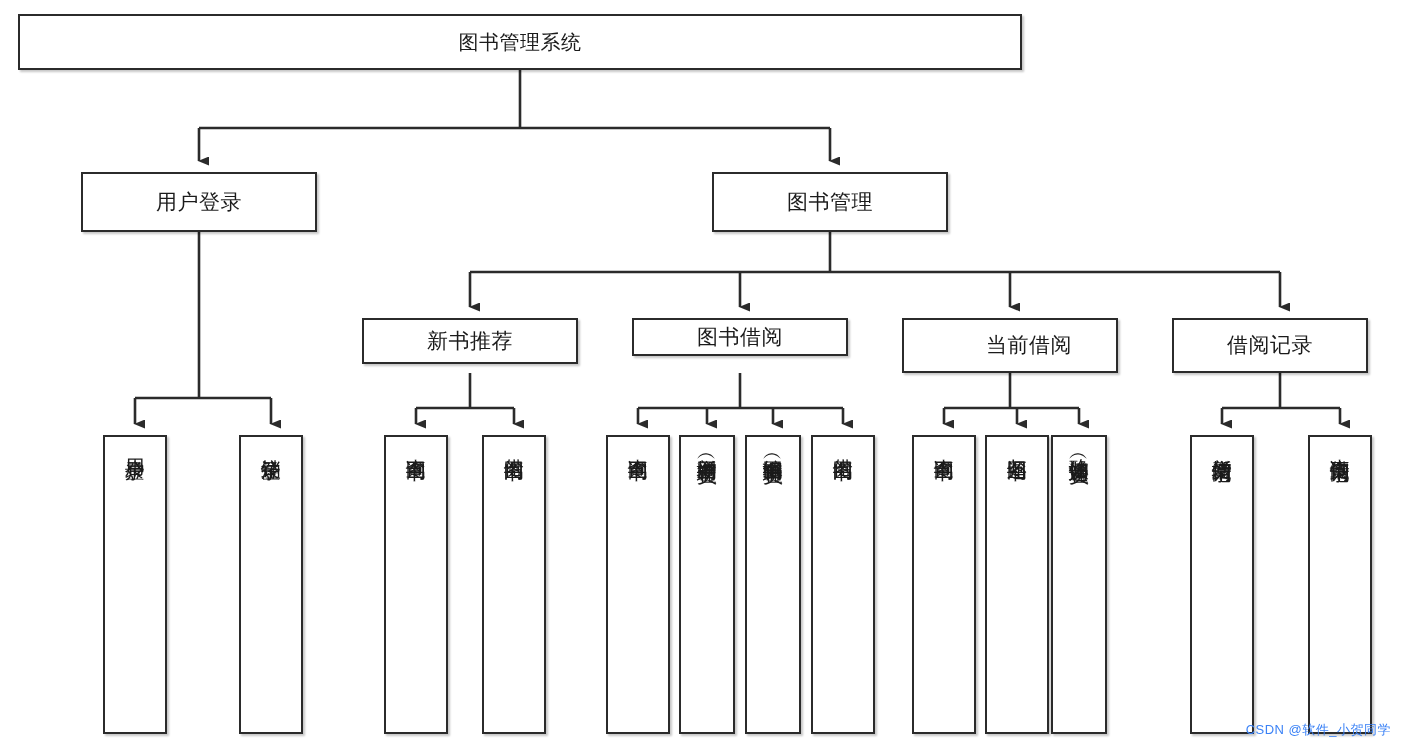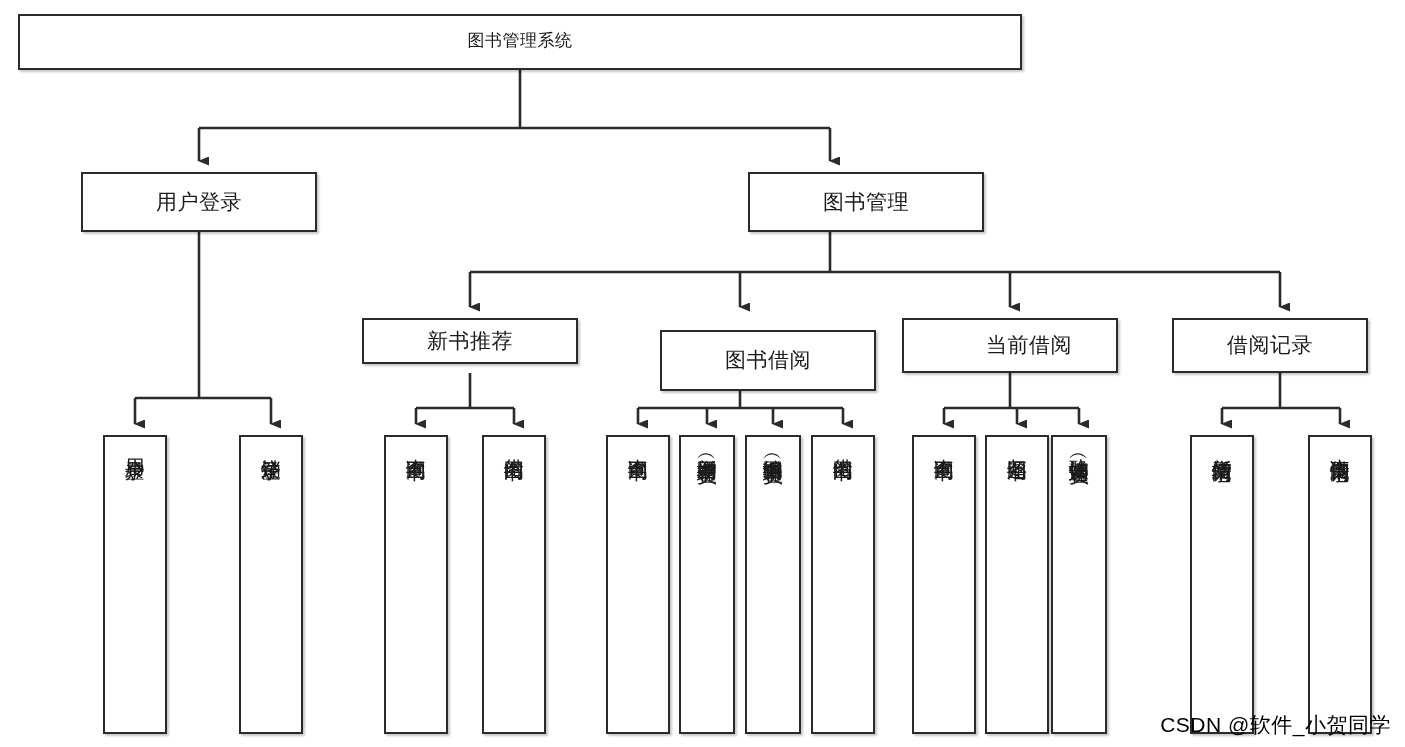--- a/index.html
+++ b/index.html
@@ -40,41 +40,40 @@
     display: block;
     text-align: center;
     line-height: 1.25;
     letter-spacing: 0.5px;
   }
   .node.horizontal .node-label {
     font-size: 21px;
     white-space: nowrap;
   }
   .node.root .node-label {
-    font-size: 17px;
-    font-family: Liberation Mono, monospace;
+    font-size: 20px;
   }
   .node.vertical {
     align-items: flex-start;
     padding-top: 6px;
   }
   .node.vertical .node-label {
     writing-mode: vertical-rl;
     text-orientation: upright;
     font-size: 20px;
     line-height: 1.12;
     letter-spacing: 1px;
     margin: 0 auto;
   }
   .watermark {
     position: absolute;
     right: 14px;
     bottom: 8px;
-    font-size: 21px;
-    color: #000000;
+    font-size: 13px;
+    color: #3b82f6;
     white-space: nowrap;
     letter-spacing: 0.5px;
     text-align: center;
   }
 </style>
 </head>
 <body>
 
 <div id="canvas">
 
@@ -121,27 +120,27 @@
       </g>
   </svg>
 
   <div id="nodes-layer">
       <div class="node root horizontal" style="left: 18px; top: 14px; width: 1004px; height: 56px;">
         <span class="node-label">图书管理系统</span>
       </div>
       <div class="node horizontal" style="left: 81px; top: 172px; width: 236px; height: 60px;">
         <span class="node-label">用户登录</span>
       </div>
-      <div class="node horizontal" style="left: 712px; top: 172px; width: 236px; height: 60px; margin-left: 36px;">
+      <div class="node horizontal" style="left: 712px; top: 172px; width: 236px; height: 60px;">
         <span class="node-label">图书管理</span>
       </div>
       <div class="node horizontal" style="left: 362px; top: 318px; width: 216px; height: 46px;">
         <span class="node-label">新书推荐</span>
       </div>
-      <div class="node horizontal" style="left: 660px; top: 318px; width: 216px; height: 61px; margin-top: 12px;">
+      <div class="node horizontal" style="left: 632px; top: 318px; width: 216px; height: 38px;">
         <span class="node-label">图书借阅</span>
       </div>
       <div class="node horizontal" style="left: 902px; top: 318px; width: 216px; height: 55px; padding-left: 38px;">
         <span class="node-label">当前借阅</span>
       </div>
       <div class="node horizontal" style="left: 1172px; top: 318px; width: 196px; height: 55px;">
         <span class="node-label">借阅记录</span>
       </div>
       <div class="node vertical" style="left: 103px; top: 435px; width: 64px; height: 299px;">
         <span class="node-label">用户登录</span>

